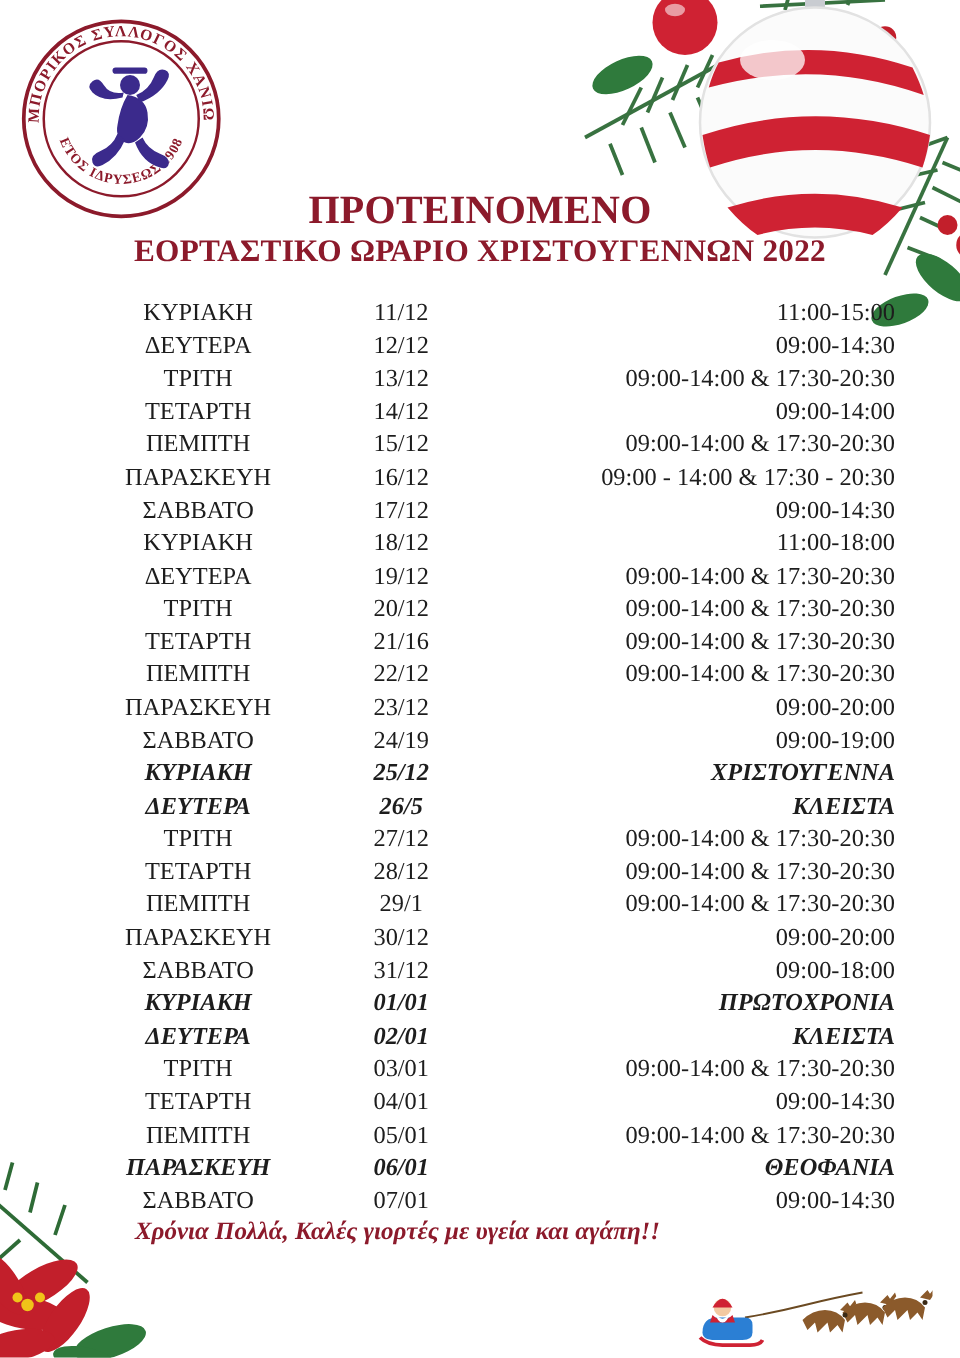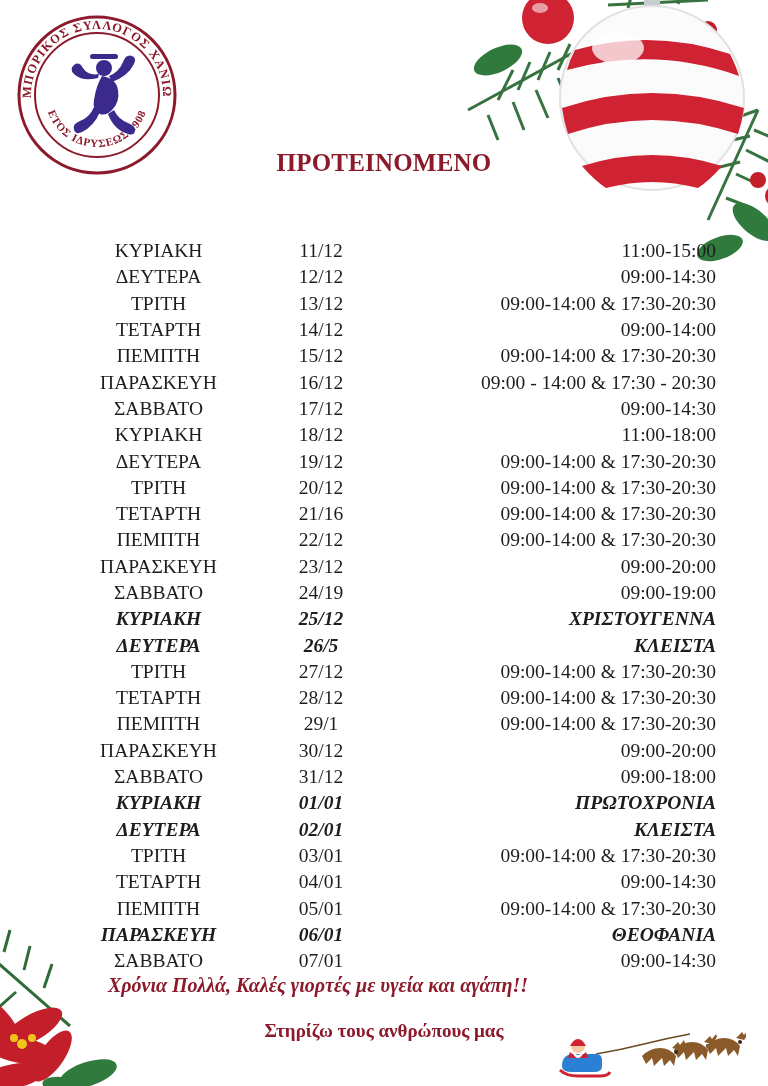--- a/index.html
+++ b/index.html
@@ -47,21 +47,21 @@
     position: absolute;
     top: 148px;
     left: 0;
     width: 768px;
     text-align: center;
     color: #8c1a2b;
     font-weight: bold;
     line-height: 1.22;
     letter-spacing: .2px;
   }
-  .heading .l1 { font-size: 25px; }
+  .heading .l1 { font-size: 32px; }
   .heading .l2 { font-size: 25px; }
 
   
   .schedule {
     position: absolute;
     top: 238px;
     left: 56px;
     width: 660px;
     border-collapse: collapse;
     color: #1d1d1d;
@@ -221,20 +221,21 @@
       <path d="M82 64 q-16 4 -24 -4 q-5 -5 0 -9 q5 -4 9 3 q5 8 16 6z"></path>
       <path d="M84 98 q-6 14 -18 20 q-6 3 -8 -2 q-2 -6 6 -9 q10 -4 14 -14z"></path>
       <path d="M92 100 q6 16 20 20 q6 2 7 -3 q1 -5 -7 -8 q-10 -4 -14 -13z"></path>
       <rect x="74" y="40" width="28" height="5" rx="2.5"></rect>
     </g>
   </svg>
 </div>
 
 <div class="heading">
   <div class="l1">ΠΡΟΤΕΙΝΟΜΕΝΟ</div>
+  <div class="l2">ΕΟΡΤΑΣΤΙΚΟ ΩΡΑΡΙΟ ΧΡΙΣΤΟΥΓΕΝΝΩΝ 2022</div>
 </div>
 
 <table class="schedule">
   <tbody>
       <tr>
         <td class="col-day">ΚΥΡΙΑΚΗ</td>
         <td class="col-date">11/12</td>
         <td class="col-hours">11:00-15:00</td>
       </tr>
       <tr>
@@ -370,21 +371,20 @@
       <tr>
         <td class="col-day">ΣΑΒΒΑΤΟ</td>
         <td class="col-date">07/01</td>
         <td class="col-hours">09:00-14:30</td>
       </tr>
     </tbody>
 </table>
 
 <div class="footer1">Χρόνια Πολλά, Καλές γιορτές με υγεία και αγάπη!!</div>
 <div class="footer2">
-  <div>Στηρίζω τους ανθρώπους μας</div>
 </div>
 
 <svg class="santa" viewBox="0 0 190 58">
 
   <g fill="#8b5a2b">
     <g transform="translate(118,14)">
       <path d="M0 16 q8 -8 18 -8 q10 0 16 8 l-2 10 l-4 -6 l-6 6 l-2 -8 l-8 8 l-2 -8 l-6 6z"></path>
       <path d="M30 8 l6 -6 l2 3 l4 -5 l1 3 l-5 7z"></path>
       <circle cx="34" cy="12" r="2" fill="#3b2a16"></circle>
     </g>

